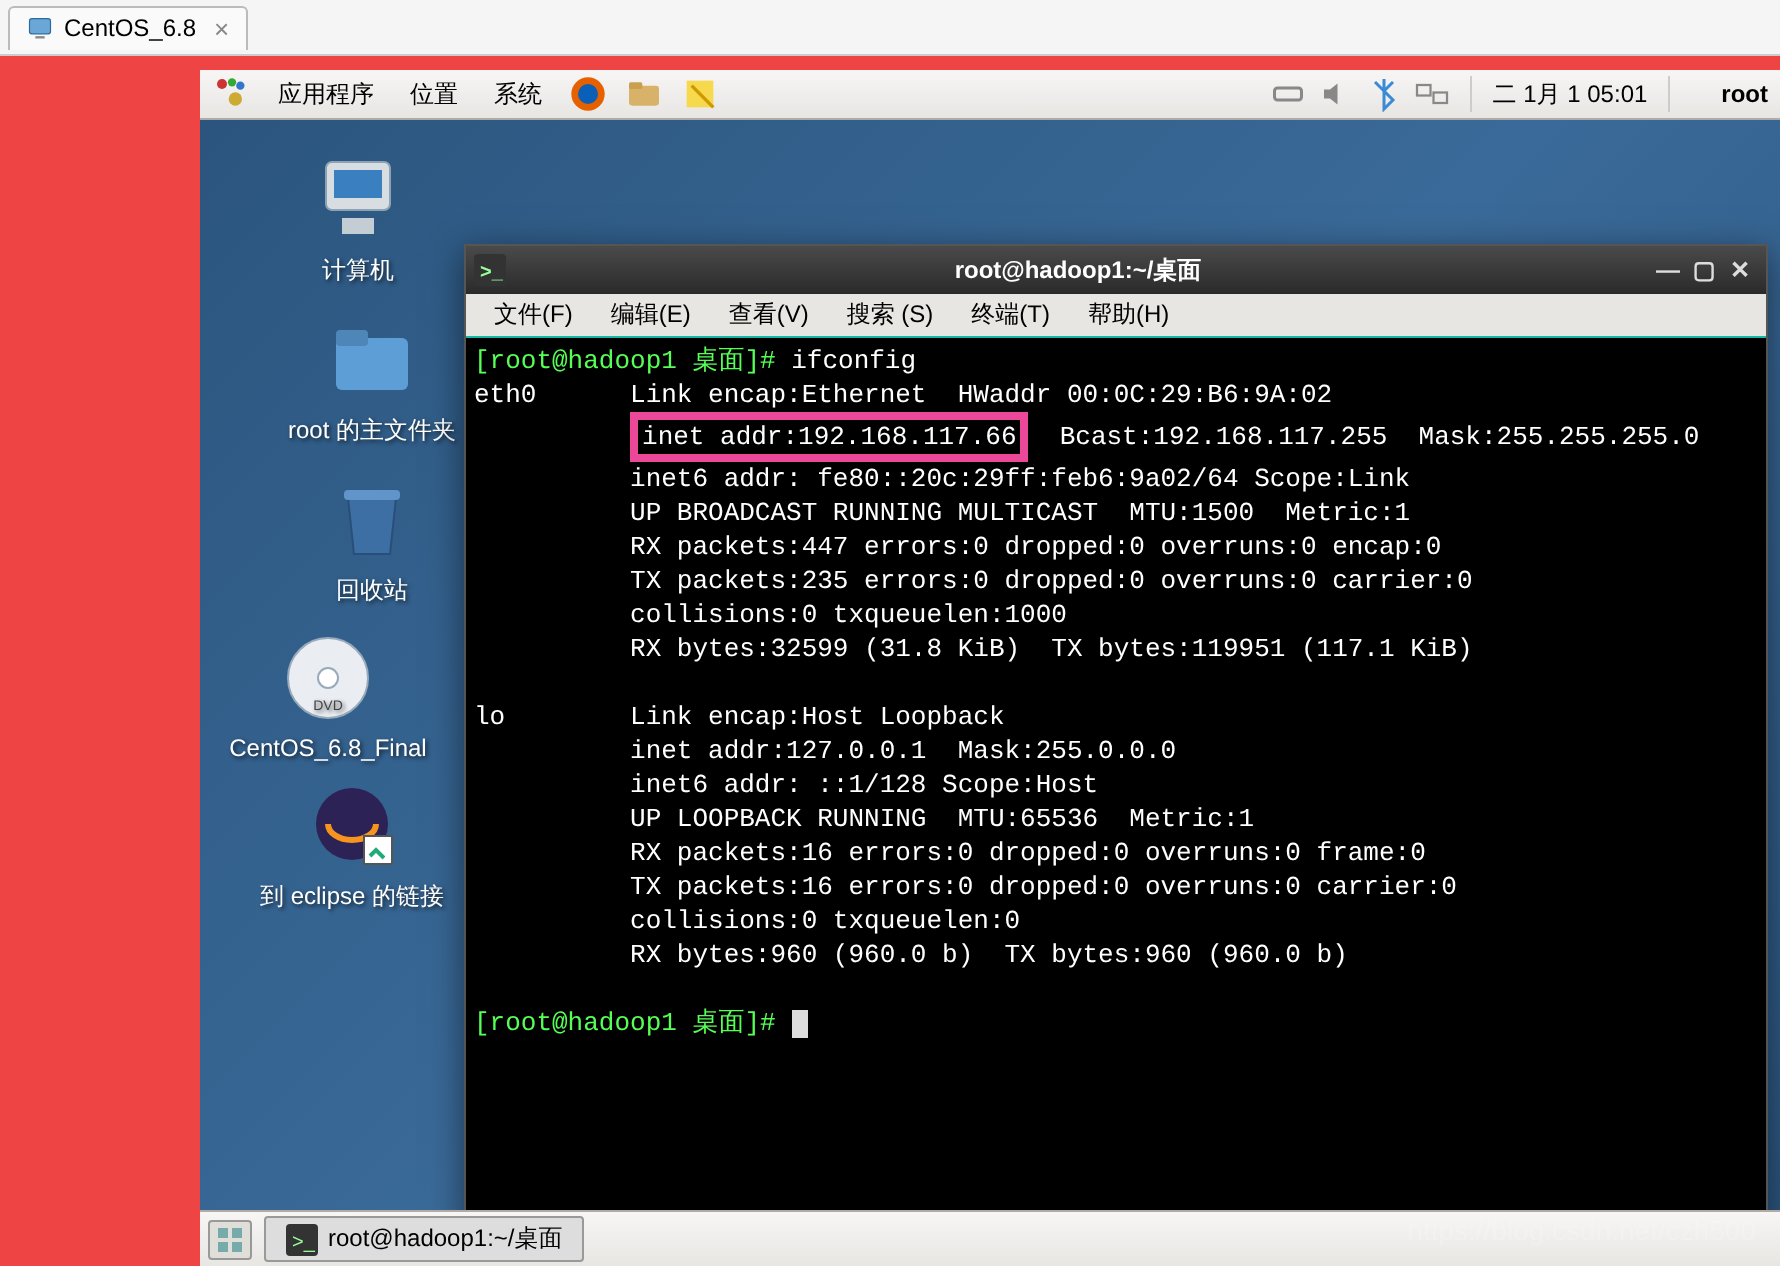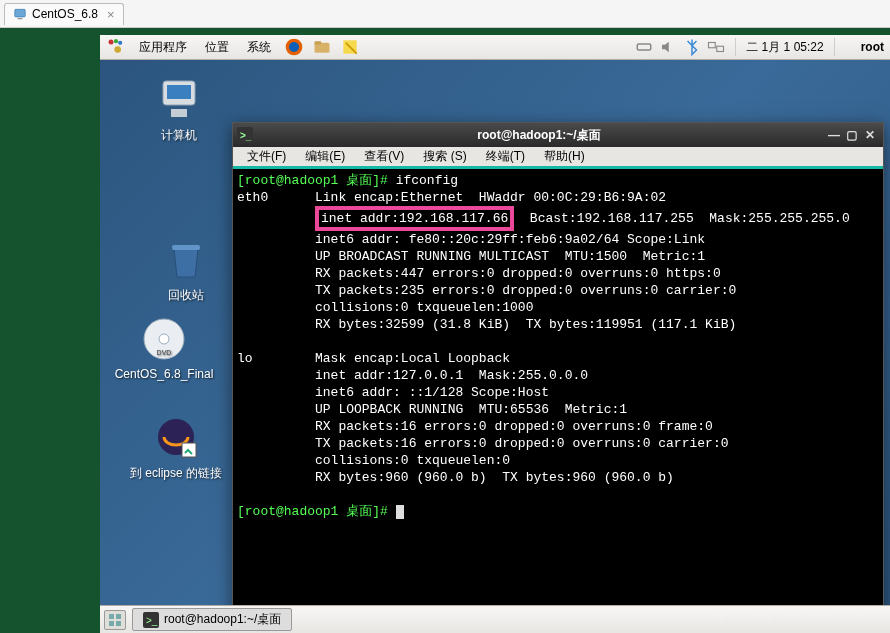--- a/index.html
+++ b/index.html
@@ -30,21 +30,21 @@
       font-size: 12px;
       gap: 5px;
       justify-content: flex-end;
     }
     .outer-tab .ico { width: 14px; height: 14px; }
     .outer-tab-close { color: #888; cursor: pointer; font-size: 13px; margin-left: 4px;}
     
     .vm-area {
       position: absolute;
       top: 28px; left: 0; right: 0; bottom: 0;
-      background: #14532d;
+      background: #ef4444;
       padding-left: 38px;
     }
     .vm-screen {
       position: absolute;
       left: 100px; top: 7px;
       width: 790px; height: 598px;
       background: #3a5f8a;
     }
     
     .top-panel {
@@ -137,21 +137,21 @@
       font-size: 12px;
     }
     .term-menubar {
       height: 22px;
       background: #e8e6e3;
       display: flex;
       align-items: center;
       font-size: 12px;
       gap: 3px;
       padding-left: 6px;
-      border-bottom: 3px solid #14b8a6;
+      border-bottom: 1px solid #14b8a6;
     }
     .term-menubar span { padding: 2px 8px; cursor: pointer; }
     .term-body {
       flex: 1;
       background: #000;
       color: #fff;
       font-family: "Courier New", monospace;
       font-size: 13px;
       line-height: 17px;
       padding: 3px 4px;
@@ -228,39 +228,48 @@
             <path d="M4 9v6h4l5 4V5l-5 4H4z" fill="#888"></path>
           </svg>
         <svg class="tray-icon" viewBox="0 0 24 24">
             <path d="M12 2v20l6-6-6-6 6-6-6 6-6-6" fill="none" stroke="#3a8ad6" stroke-width="2"></path>
           </svg>
         <svg class="tray-icon" viewBox="0 0 24 24">
             <rect x="2" y="6" width="9" height="7" fill="none" stroke="#888" stroke-width="1.5"></rect>
             <rect x="13" y="11" width="9" height="7" fill="none" stroke="#888" stroke-width="1.5"></rect>
           </svg>
         <span class="sep"></span>
-        <span class="date">二 1月  1 05:22</span>
+        <span class="date">二 1月  1 05:01</span>
         <span class="sep"></span>
         <span class="user">root</span>
       </div>
     </div>
 
     <div class="desktop">
 
       <div class="desktop-icon" style="left:19px; top:15px">
         <div class="glyph">
           <svg width="48" height="48" viewBox="0 0 48 48">
               <rect x="8" y="6" width="32" height="24" rx="3" fill="#d8dde2" stroke="#8ea2b5"></rect>
               <rect x="12" y="10" width="24" height="14" fill="#3a7fbf"></rect>
               <rect x="16" y="34" width="16" height="8" fill="#c4ccd4"></rect>
             </svg>
         </div>
         <div>计算机</div>
       </div>
 
+      <div class="desktop-icon" style="left:26px; top:95px">
+        <div class="glyph">
+          <svg width="48" height="48" viewBox="0 0 48 48">
+              <rect x="6" y="14" width="36" height="26" rx="3" fill="#5e9ed6"></rect>
+              <rect x="6" y="10" width="16" height="8" rx="2" fill="#4e86b8"></rect>
+            </svg>
+        </div>
+        <div>root 的主文件夹</div>
+      </div>
 
       <div class="desktop-icon" style="left:26px; top:175px">
         <div class="glyph">
           <svg width="48" height="48" viewBox="0 0 48 48">
               <path d="M12 14 L36 14 L33 42 L15 42 Z" fill="#3d6fa5" stroke="#2a4e7a"></path>
               <rect x="10" y="10" width="28" height="5" rx="2" fill="#6195c9"></rect>
             </svg>
         </div>
         <div>回收站</div>
       </div>
@@ -269,21 +278,21 @@
         <div class="glyph">
           <svg width="48" height="48" viewBox="0 0 48 48">
               <circle cx="24" cy="24" r="20" fill="#eaeef2" stroke="#9ab"></circle>
               <circle cx="24" cy="24" r="5" fill="#fff" stroke="#9ab"></circle>
               <text x="24" y="40" font-size="7" text-anchor="middle" fill="#444">DVD</text>
             </svg>
         </div>
         <div>CentOS_6.8_Final</div>
       </div>
 
-      <div class="desktop-icon" style="left:16px; top:353px">
+      <div class="desktop-icon" style="left:16px; top:328px">
         <div class="glyph">
           <svg width="48" height="48" viewBox="0 0 48 48">
               <circle cx="24" cy="24" r="18" fill="#2c2255"></circle>
               <path d="M12 24a12 8 0 0 0 24 0" fill="none" stroke="#f7941e" stroke-width="3"></path>
               <rect x="30" y="30" width="14" height="14" fill="#fff" stroke="#555"></rect>
               <path d="M33 40 l3-3 4 4" fill="none" stroke="#2a7" stroke-width="2"></path>
             </svg>
         </div>
         <div>到 eclipse 的链接</div>
       </div>
@@ -305,26 +314,26 @@
           <span>查看(V)</span>
           <span>搜索 (S)</span>
           <span>终端(T)</span>
           <span>帮助(H)</span>
         </div>
         <div class="term-body"><span class="green">[root@hadoop1 桌面]# </span><span>ifconfig</span>
 <span>eth0      Link encap:Ethernet  HWaddr 00:0C:29:B6:9A:02</span>
           <span class="highlight-box">inet addr:192.168.117.66</span><span>  Bcast:192.168.117.255  Mask:255.255.255.0</span>
 <span>          inet6 addr: fe80::20c:29ff:feb6:9a02/64 Scope:Link</span>
 <span>          UP BROADCAST RUNNING MULTICAST  MTU:1500  Metric:1</span>
-<span>          RX packets:447 errors:0 dropped:0 overruns:0 https:0</span>
+<span>          RX packets:447 errors:0 dropped:0 overruns:0 encap:0</span>
 <span>          TX packets:235 errors:0 dropped:0 overruns:0 carrier:0</span>
 <span>          collisions:0 txqueuelen:1000</span>
 <span>          RX bytes:32599 (31.8 KiB)  TX bytes:119951 (117.1 KiB)</span>
 
-<span>lo        Mask encap:Local Loopback</span>
+<span>lo        Link encap:Host Loopback</span>
 <span>          inet addr:127.0.0.1  Mask:255.0.0.0</span>
 <span>          inet6 addr: ::1/128 Scope:Host</span>
 <span>          UP LOOPBACK RUNNING  MTU:65536  Metric:1</span>
 <span>          RX packets:16 errors:0 dropped:0 overruns:0 frame:0</span>
 <span>          TX packets:16 errors:0 dropped:0 overruns:0 carrier:0</span>
 <span>          collisions:0 txqueuelen:0</span>
 <span>          RX bytes:960 (960.0 b)  TX bytes:960 (960.0 b)</span>
 
 <span class="green">[root@hadoop1 桌面]# </span><span class="cursor-block"></span></div>
       </div>

